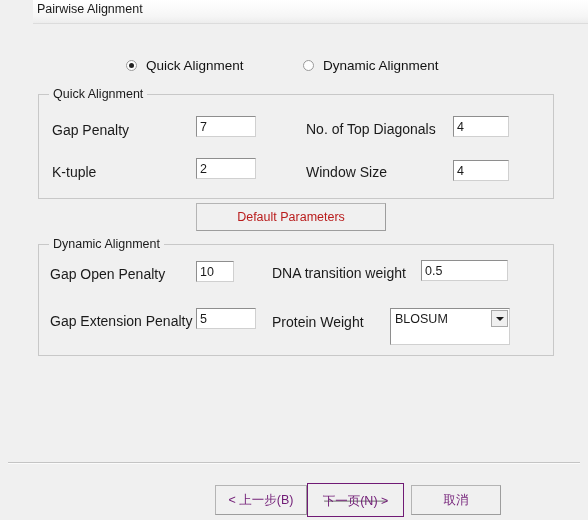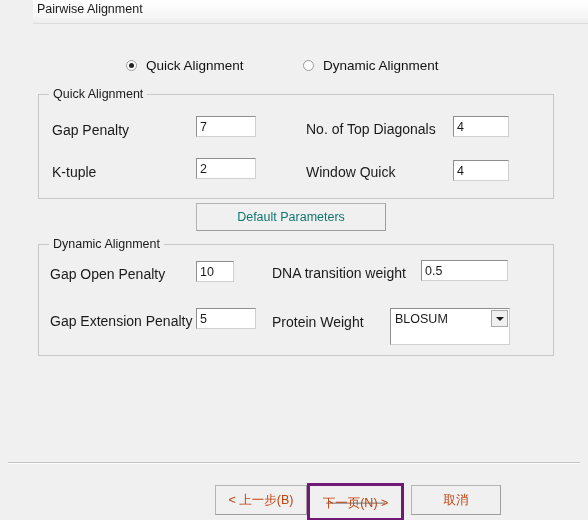--- a/index.html
+++ b/index.html
@@ -129,21 +129,21 @@
     position: absolute;
     left: 196px; top: 203px;
     width: 190px; height: 28px;
     background: #f0f0f0;
     border: 1px solid #b4b4b4;
     border-bottom-color: #9d9d9d;
     border-right-color: #9d9d9d;
     box-sizing: border-box;
     font-family: "Liberation Sans", sans-serif;
     font-size: 12.5px;
-    color: #0f766e;
+    color: #b91c1c;
     cursor: default;
   }
 
   
   #lbl-gap-open         { left: 50px;  top: 266px; }
   #in-gap-open          { left: 196px; top: 261px; width: 38px; }
   #lbl-dna-trans        { left: 272px; top: 265px; }
   #in-dna-trans         { left: 421px; top: 260px; width: 87px; }
   #lbl-gap-ext          { left: 50px;  top: 313px; }
   #in-gap-ext           { left: 196px; top: 308px; width: 60px; }
@@ -197,27 +197,27 @@
   .footer-btn {
     position: absolute;
     height: 30px;
     background: #f0f0f0;
     border: 1px solid #b4b4b4;
     border-bottom-color: #9d9d9d;
     border-right-color: #9d9d9d;
     box-sizing: border-box;
     font-family: "Liberation Sans", sans-serif;
     font-size: 12.5px;
-    color: #c2410c;
+    color: #701a75;
     cursor: default;
     white-space: nowrap;
   }
   #btn-back   { left: 215px; top: 485px; width: 92px; }
   #btn-next   { left: 307px; top: 483px; width: 97px; height: 33px;
-                border: 3px solid #701a75; padding: 16px; background: #f0f0f0; }
+                border: 1px solid #701a75; padding: 16px; background: #f0f0f0; }
   #btn-next .inner {
     width: 100%; height: 100%;
     border: 1px solid #bdbdbd;
     border-bottom-color: #a2a2a2;
     border-right-color: #a2a2a2;
     box-sizing: border-box;
     display: flex; align-items: center; justify-content: center;
     background: #f0f0f0;
     font-size: 12.5px;
   }
@@ -250,21 +250,21 @@
 
 <span class="field-label" id="lbl-gap-penalty">Gap Penalty</span>
 <input class="textbox" id="in-gap-penalty" type="text" value="7" style="">
 
 <span class="field-label" id="lbl-topdiag">No. of Top Diagonals</span>
 <input class="textbox" id="in-topdiag" type="text" value="4" style="">
 
 <span class="field-label" id="lbl-ktuple">K-tuple</span>
 <input class="textbox" id="in-ktuple" type="text" value="2" style="">
 
-<span class="field-label" id="lbl-window">Window Quick</span>
+<span class="field-label" id="lbl-window">Window Size</span>
 <input class="textbox" id="in-window" type="text" value="4" style="">
 
 <button id="btn-default">Default Parameters</button>
 
 <fieldset class="groupbox" id="gb-dynamic">
   <span class="gb-title">Dynamic Alignment</span>
 </fieldset>
 
 <span class="field-label" id="lbl-gap-open">Gap Open Penalty</span>
 <input class="textbox" id="in-gap-open" type="text" value="10" style="">

